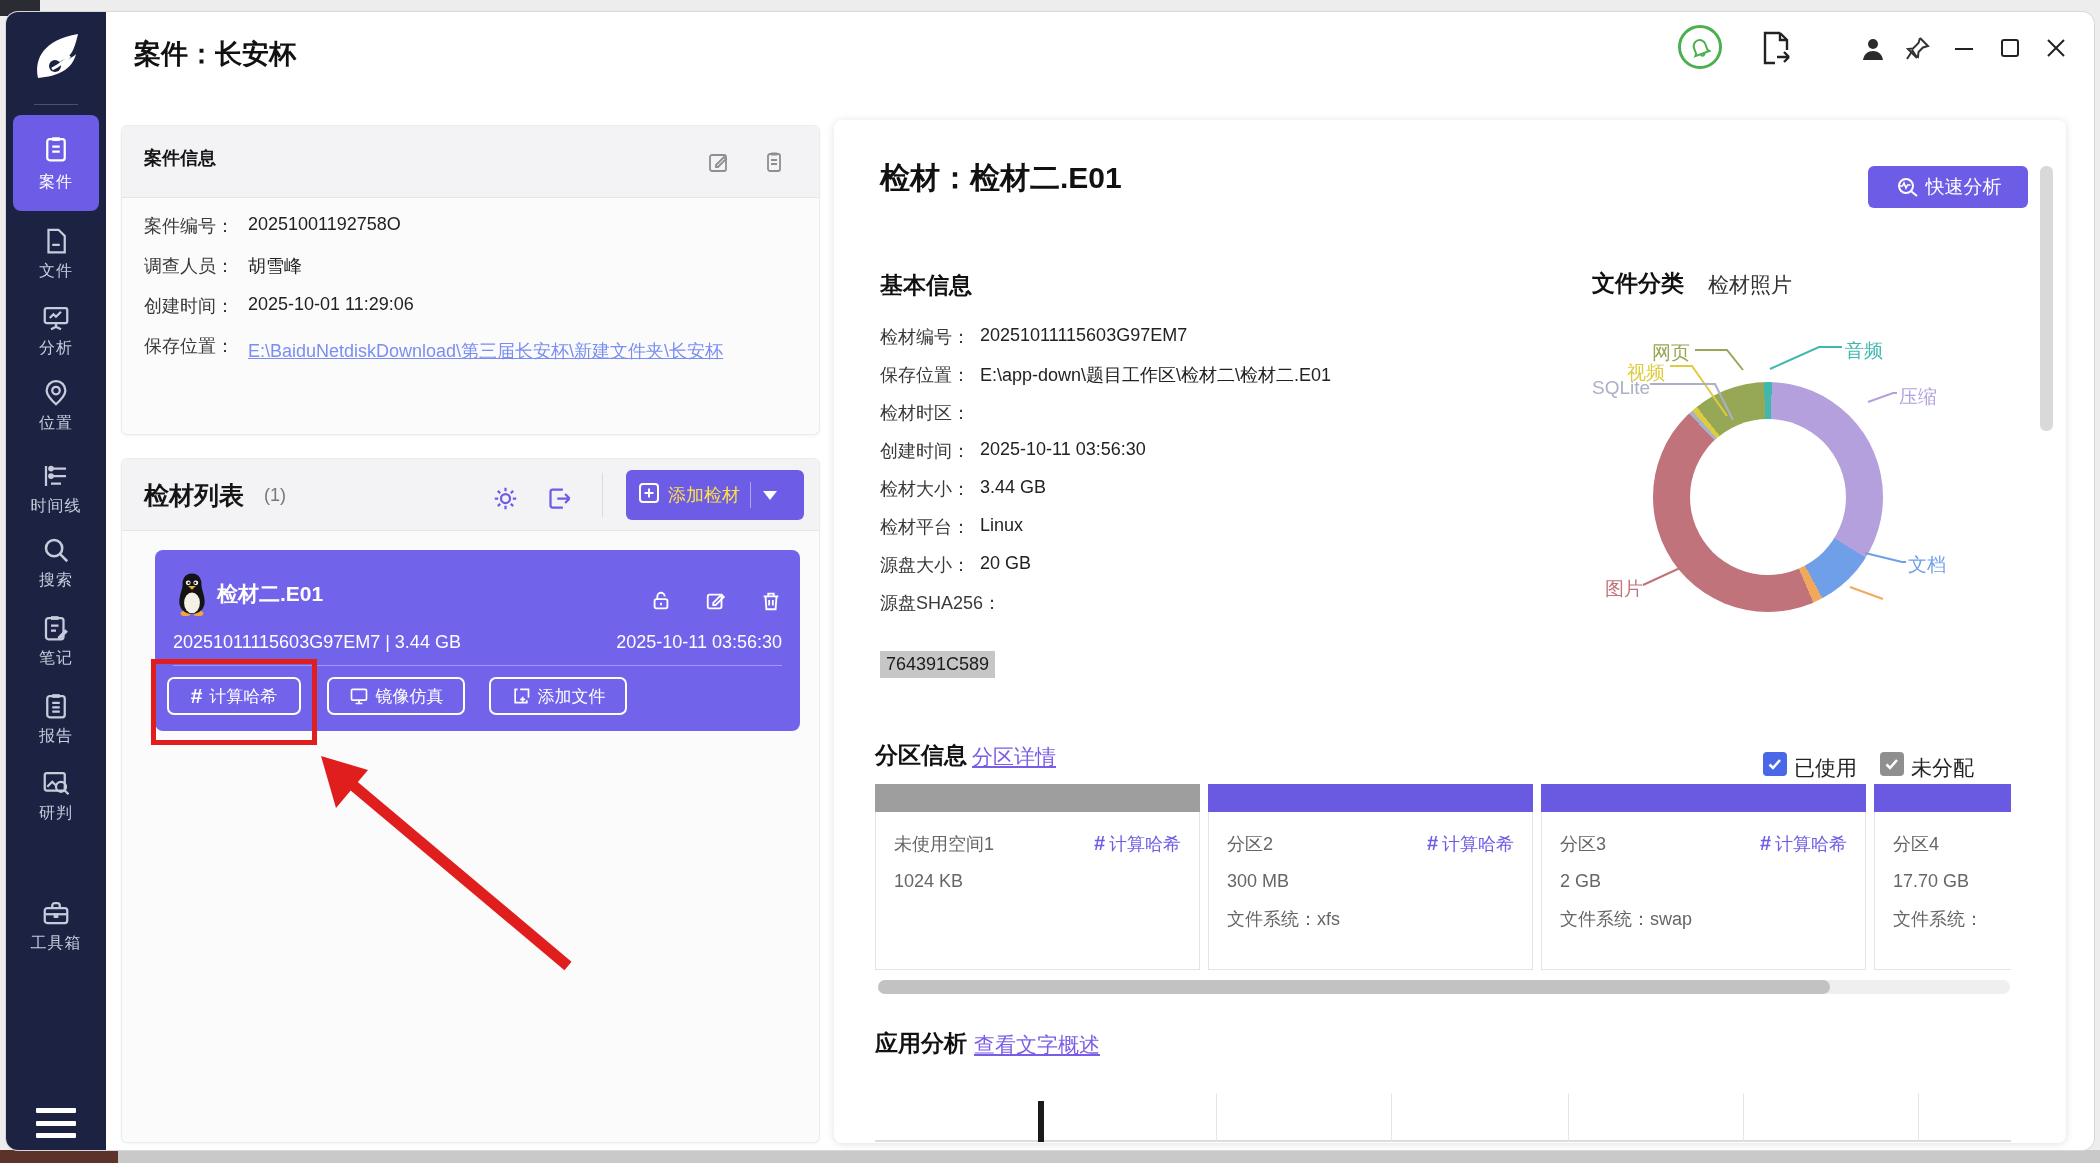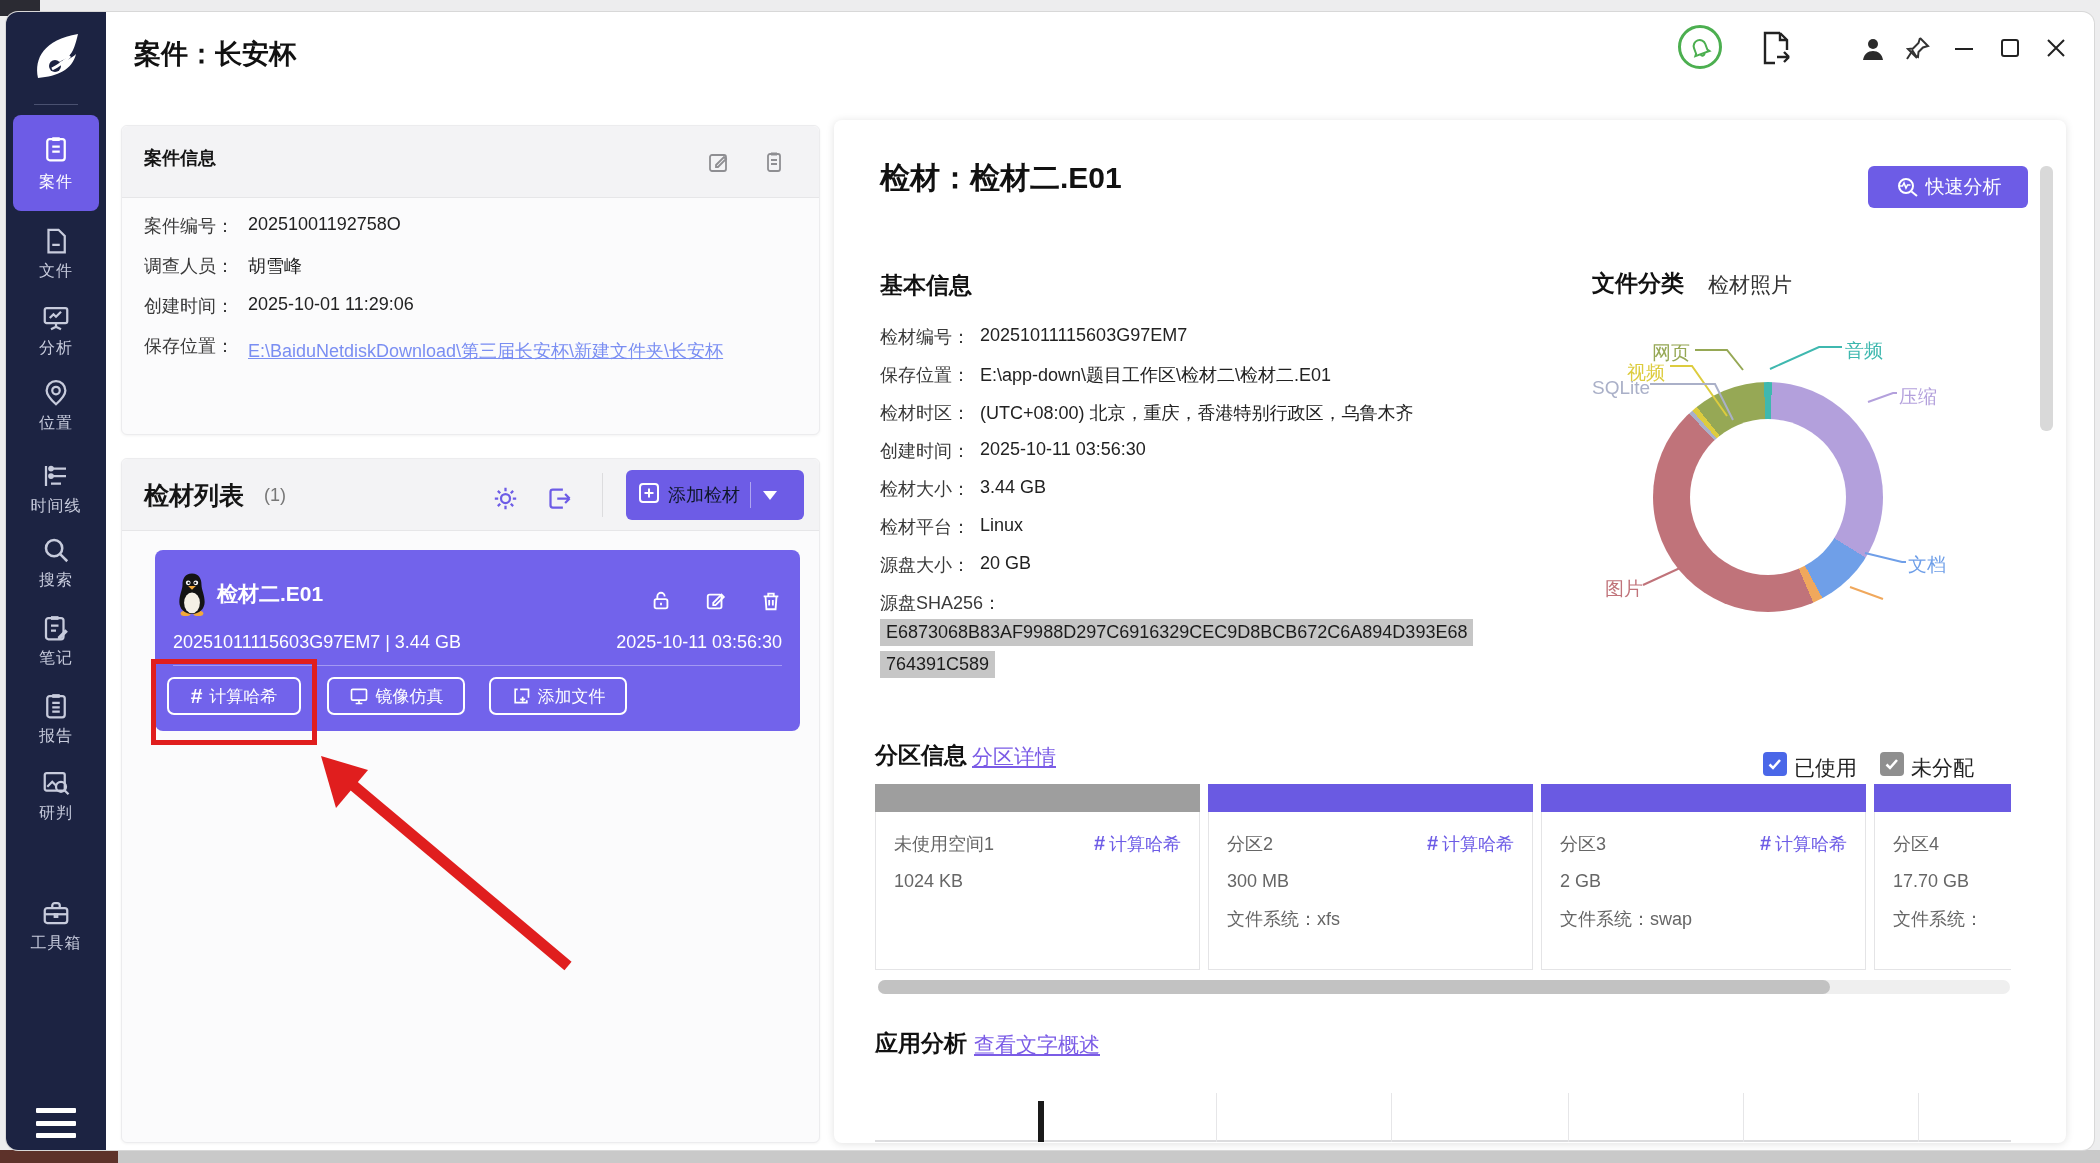--- a/index.html
+++ b/index.html
@@ -43,21 +43,21 @@
   .hdr-icon { top:24px; width:24px; height:24px; color:#8e8e92; cursor:pointer; }
   .info-row { left:22px; display:flex; font-size:18px; color:#222222; }
   .info-row .lbl { color:#3a3a3a; margin-right:14px; white-space:nowrap; }
   .path-link { color:#7a8ef2; text-decoration:underline; cursor:pointer; width:560px; display:inline-block; word-break:break-all; line-height:1.9; }
 
   .card2 { left:115px; top:446px; width:699px; height:685px; }
   .card2-title { left:22px; top:20px; font-size:25px; font-weight:bold; color:#151515; }
   .card2-count { left:142px; top:26px; font-size:18px; color:#777777; }
   .list-icon { top:26px; width:27px; height:27px; color:#6d5ce6; cursor:pointer; }
   .hdr-vdivider { left:480px; top:14px; width:1px; height:44px; background:#dcdcde; }
-  .add-btn { left:504px; top:11px; width:178px; height:50px; background:#6d5ce6; border-radius:6px; display:flex; align-items:center; color:#0f172a; font-size:18px; cursor:pointer; }
+  .add-btn { left:504px; top:11px; width:178px; height:50px; background:#6d5ce6; border-radius:6px; display:flex; align-items:center; color:#fde047; font-size:18px; cursor:pointer; }
   .add-btn .plusbox { margin:0 8px 0 12px; }
   .add-btn .caret-sep { width:1px; height:26px; background:rgba(255,255,255,0.45); margin-left:10px; }
   .caret-down { width:0; height:0; border-left:7px solid transparent; border-right:7px solid transparent; border-top:9px solid #ffffff; margin-left:12px; }
 
   
   .evi-card { left:33px; top:91px; width:645px; height:181px; background:#7263eb; border-radius:8px; color:#ffffff; }
   .evi-name { left:62px; top:30px; font-size:21px; font-weight:bold; }
   .evi-icon { top:40px; width:22px; height:22px; color:#ffffff; cursor:pointer; }
   .evi-meta { left:18px; top:82px; font-size:18px; }
   .evi-date { top:82px; right:18px; font-size:18px; }
@@ -406,42 +406,40 @@
     <div class="abs binfo-row" style="top:205px;">
         <span class="lbl">检材编号：</span>
         <span>20251011115603G97EM7</span>
       </div>
     <div class="abs binfo-row" style="top:243px;">
         <span class="lbl">保存位置：</span>
         <span>E:\app-down\题目工作区\检材二\检材二.E01</span>
       </div>
     <div class="abs binfo-row" style="top:281px;">
         <span class="lbl">检材时区：</span>
-        <span>(UTC+08:00) 北京，重庆，香港特别行政区，乌鲁木齐</span>
       </div>
     <div class="abs binfo-row" style="top:319px;">
         <span class="lbl">创建时间：</span>
         <span>2025-10-11 03:56:30</span>
       </div>
     <div class="abs binfo-row" style="top:357px;">
         <span class="lbl">检材大小：</span>
         <span>3.44 GB</span>
       </div>
     <div class="abs binfo-row" style="top:395px;">
         <span class="lbl">检材平台：</span>
         <span>Linux</span>
       </div>
     <div class="abs binfo-row" style="top:433px;">
         <span class="lbl">源盘大小：</span>
         <span>20 GB</span>
       </div>
     <div class="abs binfo-row" style="top:471px;">
         <span class="lbl">源盘SHA256：</span>
       </div>
-    <div class="abs sha-line" style="top:499px;">E6873068B83AF9988D297C6916329CEC9D8BCB672C6A894D393E68</div>
     <div class="abs sha-line" style="top:531px;">764391C589</div>
 
     <h3 class="abs sec-title fc-title">文件分类</h3>
     <span class="abs fc-tab">检材照片</span>
 
     <div class="abs donut" id="donut" style="background: conic-gradient(from -2deg, rgb(63, 184, 175) 0%, rgb(63, 184, 175) 1.1%, rgb(179, 160, 220) 1.1%, rgb(179, 160, 220) 34.4%, rgb(111, 159, 232) 34.4%, rgb(111, 159, 232) 42.7%, rgb(240, 168, 92) 42.7%, rgb(240, 168, 92) 44.1%, rgb(192, 115, 122) 44.1%, rgb(192, 115, 122) 88.5%, rgb(170, 176, 200) 88.5%, rgb(170, 176, 200) 89.1%, rgb(221, 204, 62) 89.1%, rgb(221, 204, 62) 89.9%, rgb(150, 168, 85) 89.9%, rgb(150, 168, 85) 100%);"></div>
     <div class="abs donut-hole"></div>
 
     <svg class="abs leaders" viewBox="0 0 480 420" fill="none" stroke-width="2">
       <polyline points="111,30 143,30 159,50" stroke="#96a855"></polyline>

